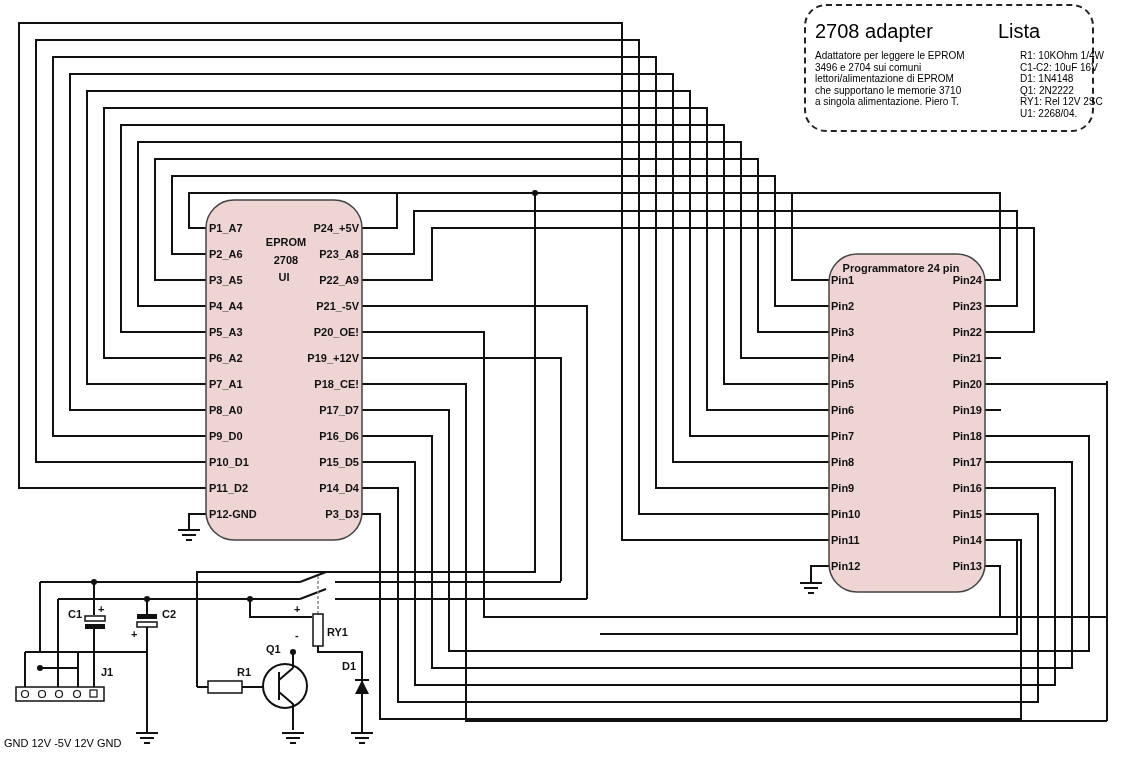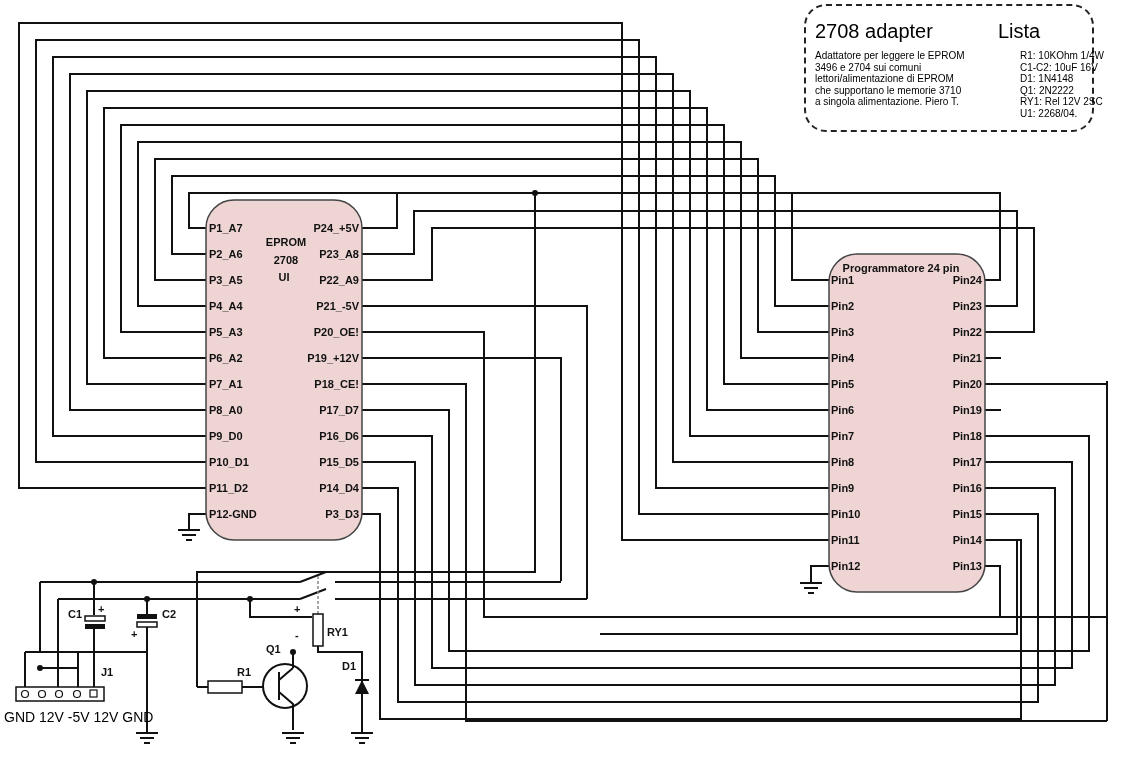--- a/index.html
+++ b/index.html
@@ -9,21 +9,21 @@
   .w { stroke: #111; stroke-width: 2; fill: none; }
   .chip { fill: #efd4d4; stroke: #444; stroke-width: 1.5; }
   .pin { font-family: "Liberation Sans", sans-serif; font-weight: bold; font-size: 11px; fill: #111; }
   .lbl { font-family: "Liberation Sans", sans-serif; font-weight: bold; font-size: 11px; fill: #111; }
   .note { position: absolute; left: 804px; top: 4px; width: 290px; height: 128px;
           border: 2px dashed #222; border-radius: 22px; box-sizing: border-box; }
   .note h1 { position: absolute; margin: 0; font-size: 20px; font-weight: normal; top: 14px; }
   .note .desc { position: absolute; left: 9px; top: 44px; font-size: 10px; line-height: 11.5px; width: 170px; }
   .note .list { position: absolute; left: 190px; top: 44px; font-size: 10px; line-height: 11.5px; margin-left: 24px; }
   .note .list div, .note .desc div { white-space: nowrap; }
-  .gnd-lbl { position: absolute; left: 4px; top: 709px; font-size: 14px; }
+  .gnd-lbl { position: absolute; left: 4px; top: 737px; font-size: 11px; }
 </style>
 </head>
 <body>
 
 <svg id="schem" width="1137" height="773" viewBox="0 0 1137 773">
   <g id="wires">
       <path d="M206 228 H189 V193 H792 V280 H829" class="w"></path>
       <path d="M206 254 H172 V176 H775 V306 H829" class="w"></path>
       <path d="M206 280 H155 V159 H758 V332 H829" class="w"></path>
       <path d="M206 306 H138 V142 H741 V358 H829" class="w"></path>

